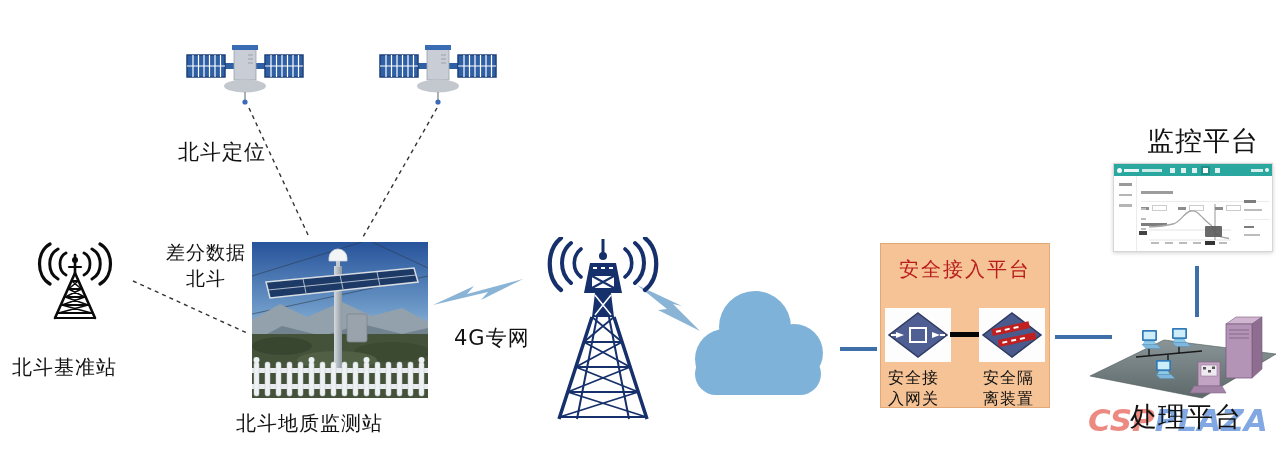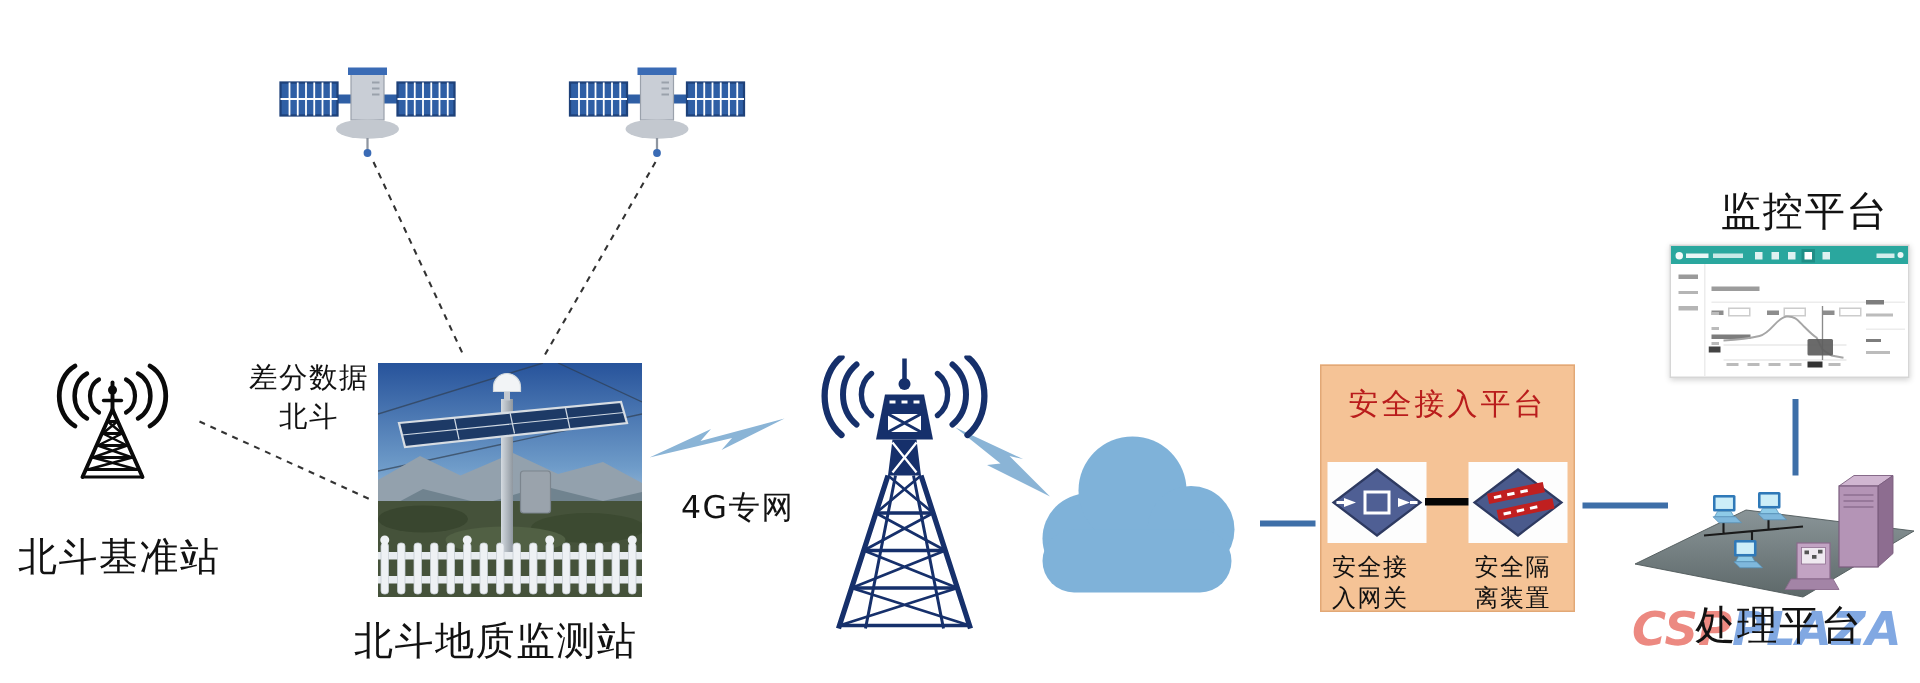--- a/index.html
+++ b/index.html
@@ -3,21 +3,21 @@
 <meta charset="utf-8">
 <style>
   html,body{margin:0;padding:0;background:#fff;}
   #canvas{position:relative;width:1280px;height:455px;background:#ffffff;overflow:hidden;
           font-family:"DejaVu Sans",sans-serif;}
   .abs{position:absolute;}
   .lbl{position:absolute;color:#121212;white-space:nowrap;letter-spacing:1px;
        font-family:"DejaVu Sans",sans-serif;}
   .lbl-sm{font-size:19px;line-height:1.35;text-align:center;}
   .lbl-md{font-size:21px;}
-  .lbl-lg{font-size:26px;font-family:Liberation Mono, monospace;}
+  .lbl-lg{font-size:20px;font-family:Liberation Mono, monospace;}
   .layer{position:absolute;left:0;top:0;width:1280px;height:455px;}
 
   
   .sec-box{position:absolute;left:880px;top:243px;width:170px;height:165px;
            background:#f5c396;border:1px solid #e2a876;box-sizing:border-box;}
   .sec-title{position:absolute;left:0;right:0;top:12px;text-align:center;font-size:20px;
              color:#b91c1c;letter-spacing:2px;}
   .sec-dev{position:absolute;top:64px;width:66px;height:54px;background:#fdfdfd;}
   .sec-dev svg{width:100%;height:100%;display:block;}
   .sec-link{position:absolute;left:69px;top:88px;width:30px;height:5px;background:#050505;}
@@ -81,20 +81,21 @@
     <rect x="80" y="13" width="38" height="22" fill="#2f5fa5" stroke="#1e4179" stroke-width="1.5"></rect>
     <path d="M80,24 H118 M86,13 V35 M91.5,13 V35 M97,13 V35 M102.5,13 V35 M108,13 V35 M113.5,13 V35" stroke="#fff" stroke-width="1.2" fill="none"></path>
     <rect x="49" y="6" width="22" height="32" fill="#c9ced6" stroke="#9aa1ab" stroke-width="0.8"></rect>
     <rect x="47" y="3" width="26" height="5" fill="#3a6bb5"></rect>
     <path d="M63,13 h5 M63,17 h5 M63,21 h5" stroke="#9aa1ab" stroke-width="1.2"></path>
     <ellipse cx="60" cy="44" rx="21" ry="6.5" fill="#c3c8cf"></ellipse>
     <line x1="60" y1="50" x2="60" y2="58" stroke="#8f96a0" stroke-width="1.5"></line>
     <circle cx="60" cy="60" r="2.6" fill="#3a6bb5"></circle>
   </svg>
 
+  <div class="lbl lbl-md" style="left:178px;top:138px;">北斗定位</div>
 
   <svg class="abs" style="left:25px;top:240px;" width="100" height="95" viewBox="0 0 100 95">
     <g stroke="#0a0a0a" fill="none" stroke-linecap="round">
       <path d="M41,13 C33,17 33,31 41,35" stroke-width="2.8"></path>
       <path d="M33,9 C22,15 22,33 33,39" stroke-width="3"></path>
       <path d="M25,4 C11,12 11,36 25,44" stroke-width="3.2"></path>
       <path d="M59,13 C67,17 67,31 59,35" stroke-width="2.8"></path>
       <path d="M67,9 C78,15 78,33 67,39" stroke-width="3"></path>
       <path d="M75,4 C89,12 89,36 75,44" stroke-width="3.2"></path>
       <line x1="50" y1="15" x2="50" y2="33" stroke-width="2.6"></line>

